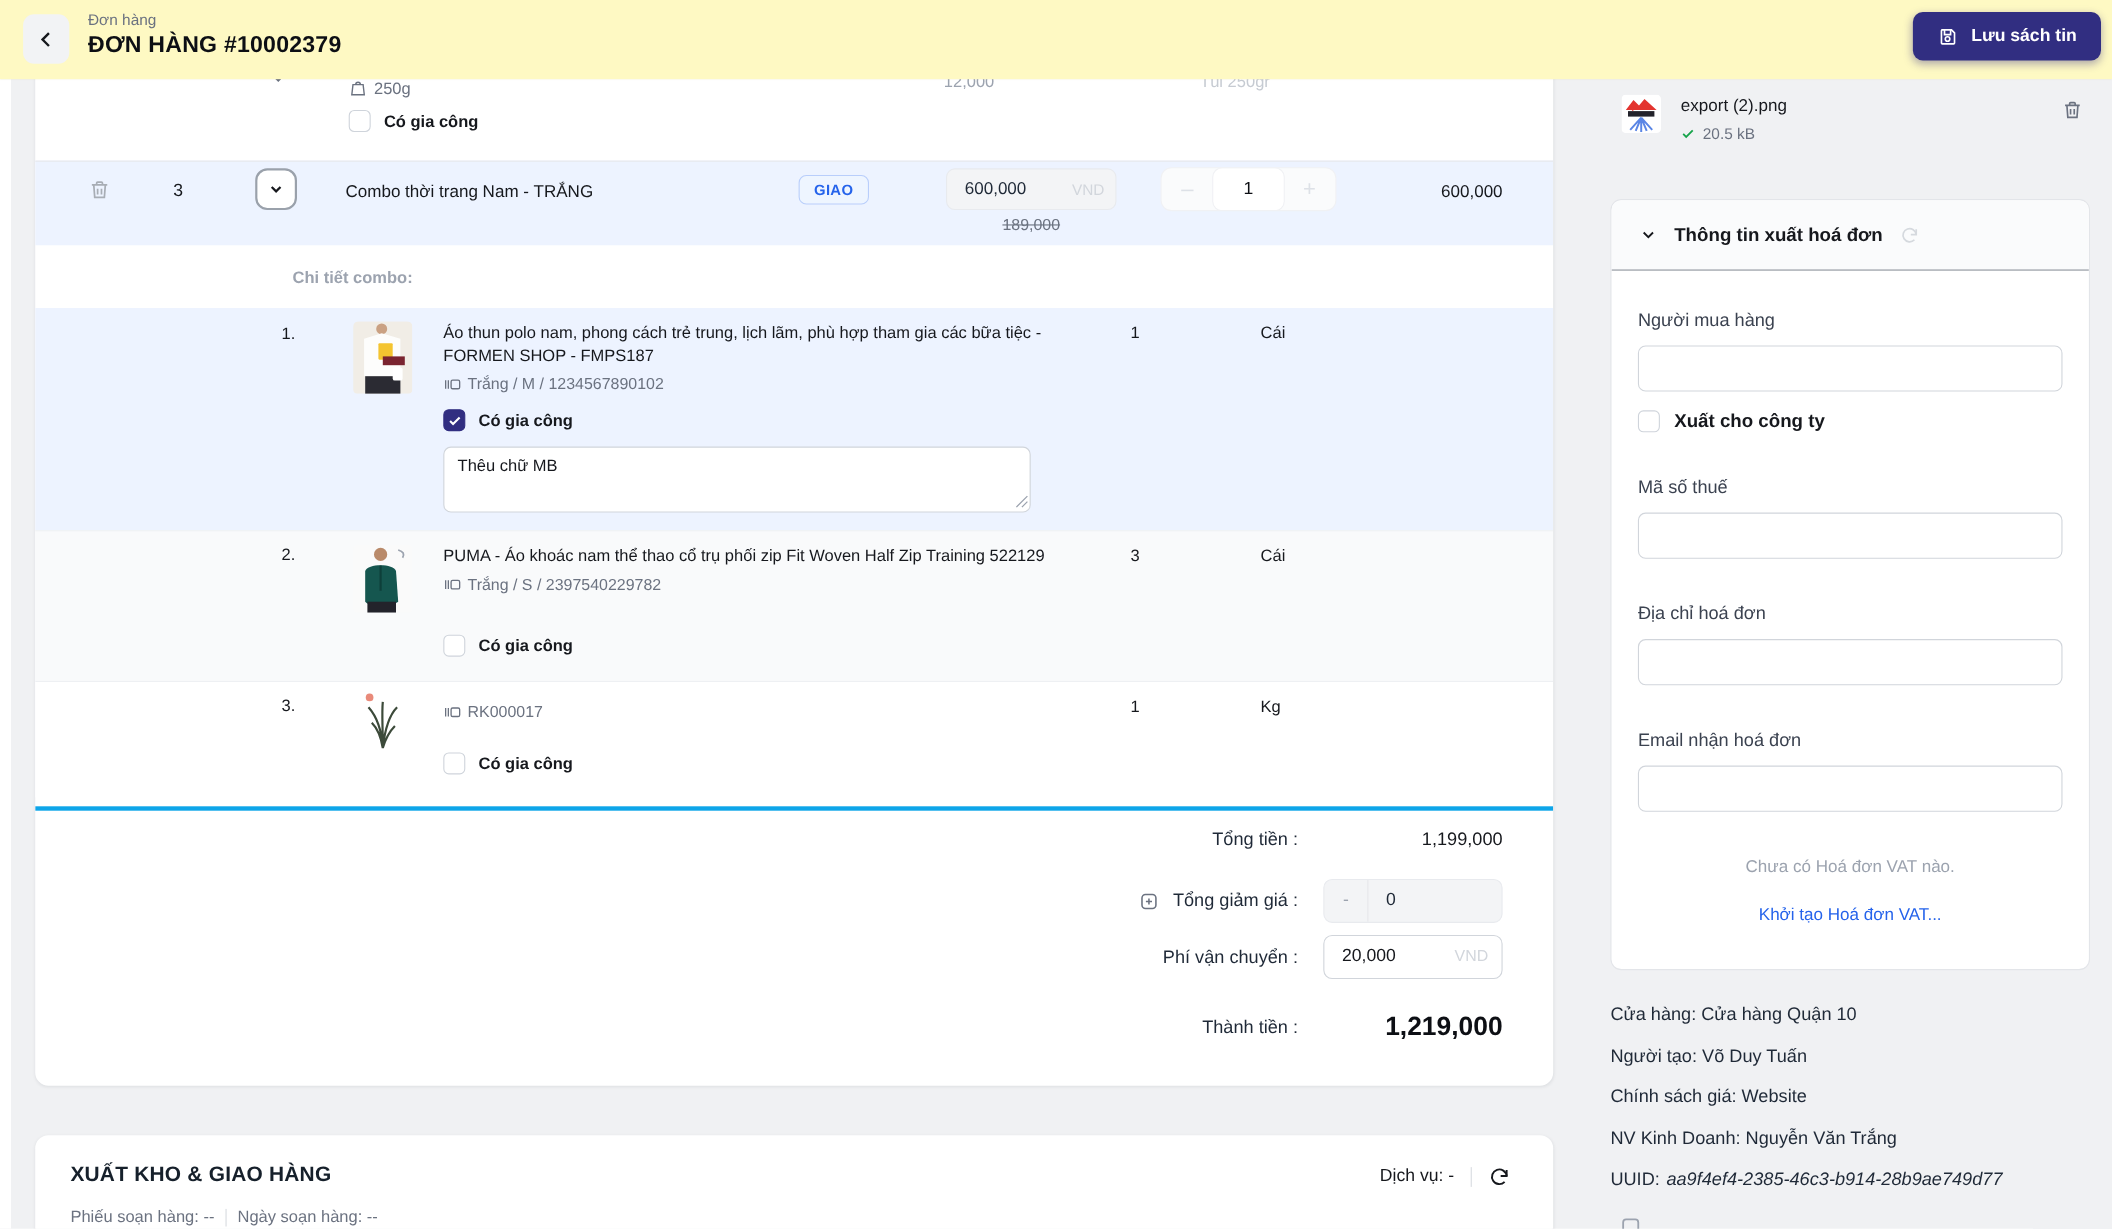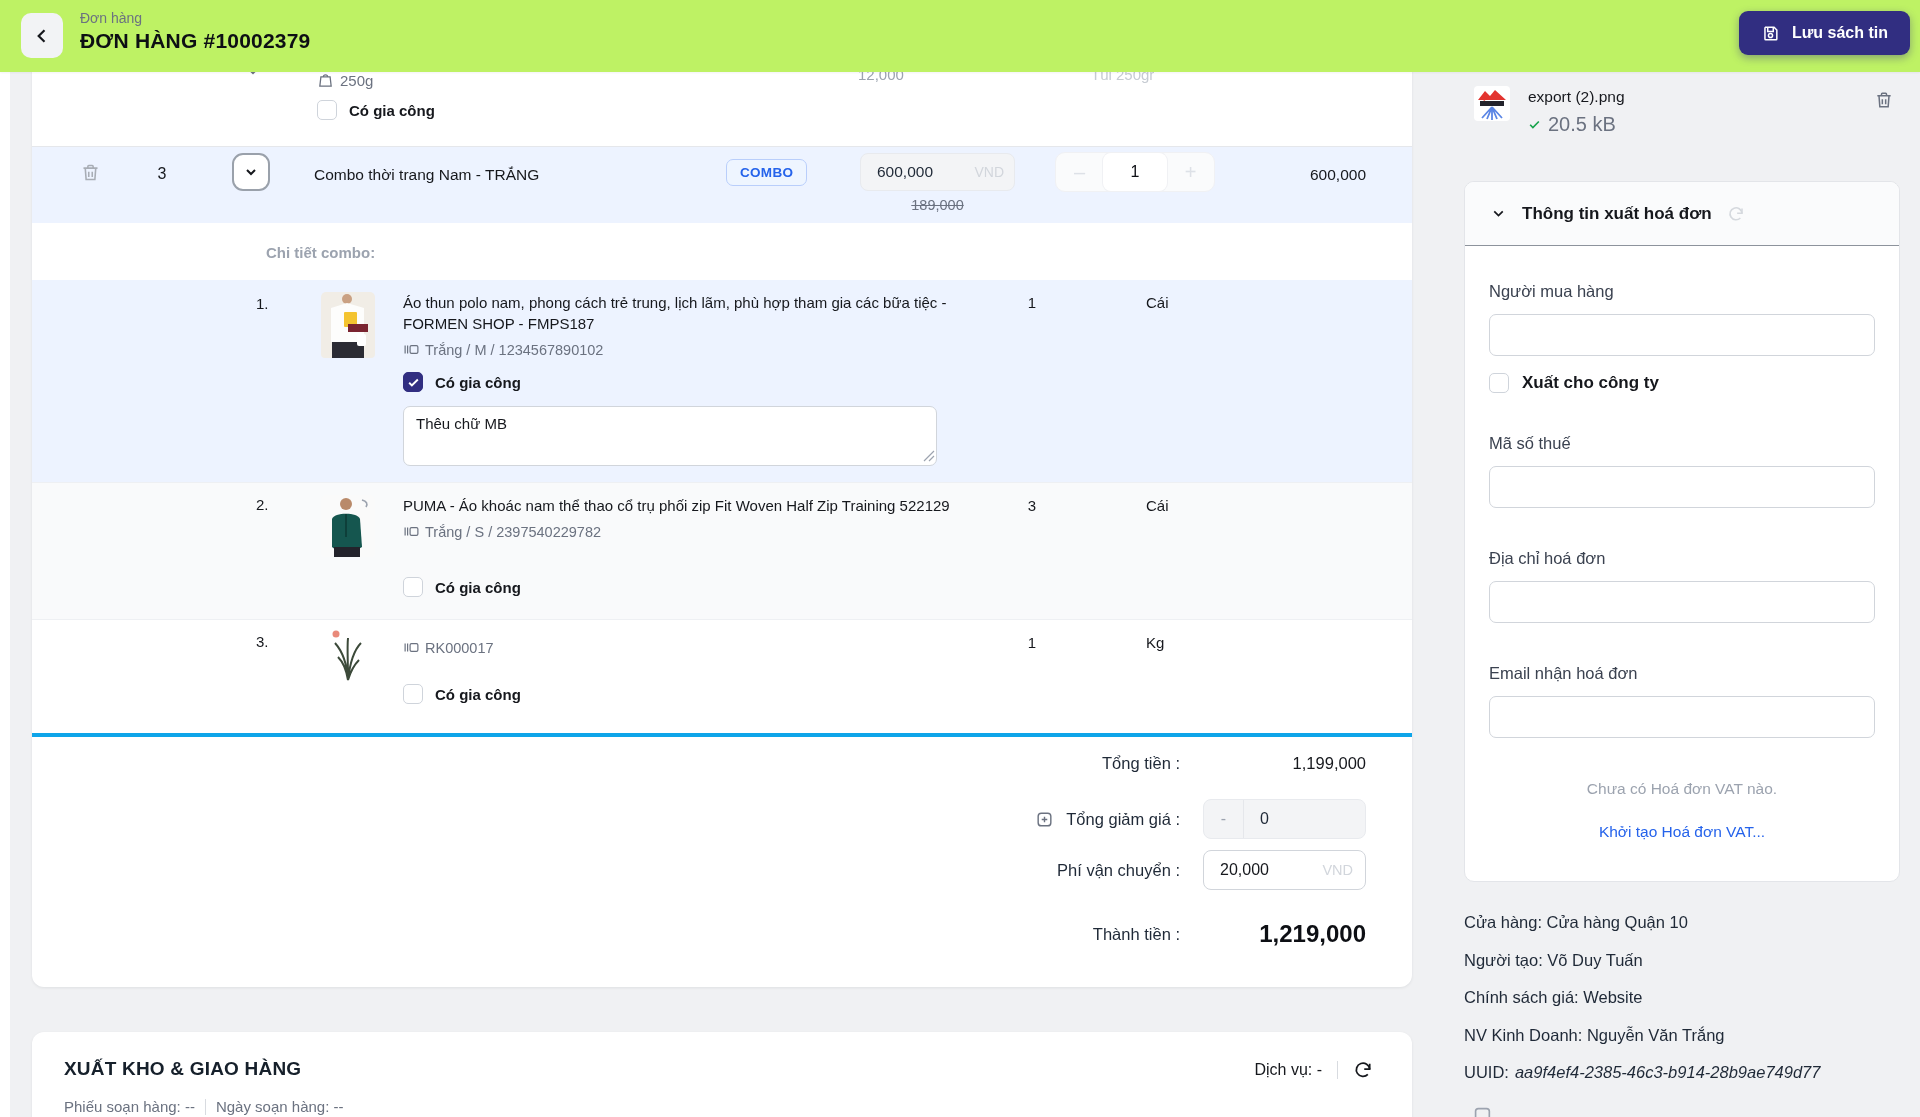--- a/index.html
+++ b/index.html
@@ -2,21 +2,21 @@
 <html><head>
 <meta charset="utf-8">
 <style>
   * { margin:0; padding:0; box-sizing:border-box; }
   html,body { width:1920px; height:1117px; overflow:hidden; }
   body { font-family:"Liberation Sans","DejaVu Sans",sans-serif; background:#f0f1f3; color:#111827; }
   .page { position:relative; width:1920px; height:1117px; }
   .left-rail { position:absolute; left:0; top:72px; width:10px; bottom:0; background:#fff; }
 
   
-  .topbar { position:absolute; left:0; top:0; right:0; height:72px; background:#bef264; z-index:50;
+  .topbar { position:absolute; left:0; top:0; right:0; height:72px; background:#fef9c3; z-index:50;
             box-shadow:0 1px 2px rgba(16,24,40,.05); }
   .back-btn { position:absolute; left:21px; top:13px; width:42px; height:45px; border:none; cursor:pointer;
               background:#f2f3f5; border-radius:10px; display:flex; align-items:center; justify-content:center; }
   .back-btn svg { width:20px; height:20px; color:#16181d; }
   .breadcrumb { position:absolute; left:80px; top:10px; font-size:14px; color:#6b7280; }
   .page-title { position:absolute; left:80px; top:29px; font-size:21px; font-weight:700; color:#0d0f14; letter-spacing:.2px; }
   .save-btn { position:absolute; right:10px; top:11px; height:44px; padding:0 22px; border:none; cursor:pointer;
               background:#312e81; color:#fff; font-size:16px; font-weight:600; border-radius:9px;
               display:flex; align-items:center; gap:12px; box-shadow:0 3px 8px rgba(49,46,129,.4);
               font-family:inherit; }
@@ -118,21 +118,21 @@
   .ffm-sub .vdiv { width:1px; height:16px; background:#d8dbe0; }
   .ffm-right { position:absolute; right:39px; top:28px; display:flex; align-items:center; gap:15px; }
   .ffm-service { font-size:16px; color:#16181d; }
   .ffm-right .vdiv { width:1px; height:18px; background:#d8dbe0; }
   .ffm-right svg { width:20px; height:20px; color:#16181d; cursor:pointer; }
 
   
   .file-thumb { position:absolute; left:1474px; top:86px; width:36px; height:35px; border-radius:4px; overflow:hidden; cursor:pointer; }
   .file-name { position:absolute; left:1528px; top:88px; font-size:15.5px; color:#16181d; }
   .file-size { position:absolute; left:1528px; top:113px; display:flex; align-items:center; gap:7px;
-               font-size:20px; color:#6b7280; }
+               font-size:14px; color:#6b7280; }
   .file-size svg { width:13px; height:13px; color:#16a34a; }
   .file-trash { position:absolute; left:1874px; top:90px; width:20px; height:20px; color:#6b7280; cursor:pointer; }
 
   .inv-panel { position:absolute; left:1464px; top:181px; width:436px; height:701px; background:#fff;
                border:1px solid #e3e5e9; border-radius:10px; overflow:hidden; }
   .inv-head { height:64px; background:#fafbfc; border-bottom:1px solid #8d939c; display:flex;
               align-items:center; padding:0 25px; gap:15px; }
   .inv-head .chev { width:17px; height:17px; color:#16181d; cursor:pointer; flex:0 0 auto; }
   .inv-title { font-size:17px; font-weight:600; color:#16181d; }
   .inv-head .refresh { width:18px; height:18px; color:#d5d9de; cursor:pointer; }
@@ -178,21 +178,21 @@
       <svg class="row-trash" viewBox="0 0 24 24" fill="none" stroke="currentColor" stroke-width="1.8">
           <path d="M4 7h16M10 11v6M14 11v6M6 7l1 13h10l1-13M9 7V5a1 1 0 0 1 1-1h4a1 1 0 0 1 1 1v2"></path>
         </svg>
       <span class="line-no">3</span>
       <button class="expand-btn">
         <svg viewBox="0 0 24 24" fill="none" stroke="currentColor" stroke-width="3">
             <path d="M6 9l6 6 6-6"></path>
           </svg>
       </button>
       <span class="combo-name">Combo thời trang Nam - TRẮNG</span>
-      <span class="combo-badge">COMBO</span>
+      <span class="combo-badge">GIAO</span>
       <div class="price-box">
         <span class="val">600,000</span>
         <span class="cur">VND</span>
       </div>
       <span class="old-price">189,000</span>
       <div class="stepper">
         <span class="st-btn">–</span>
         <span class="st-val">1</span>
         <span class="st-btn">+</span>
       </div>

